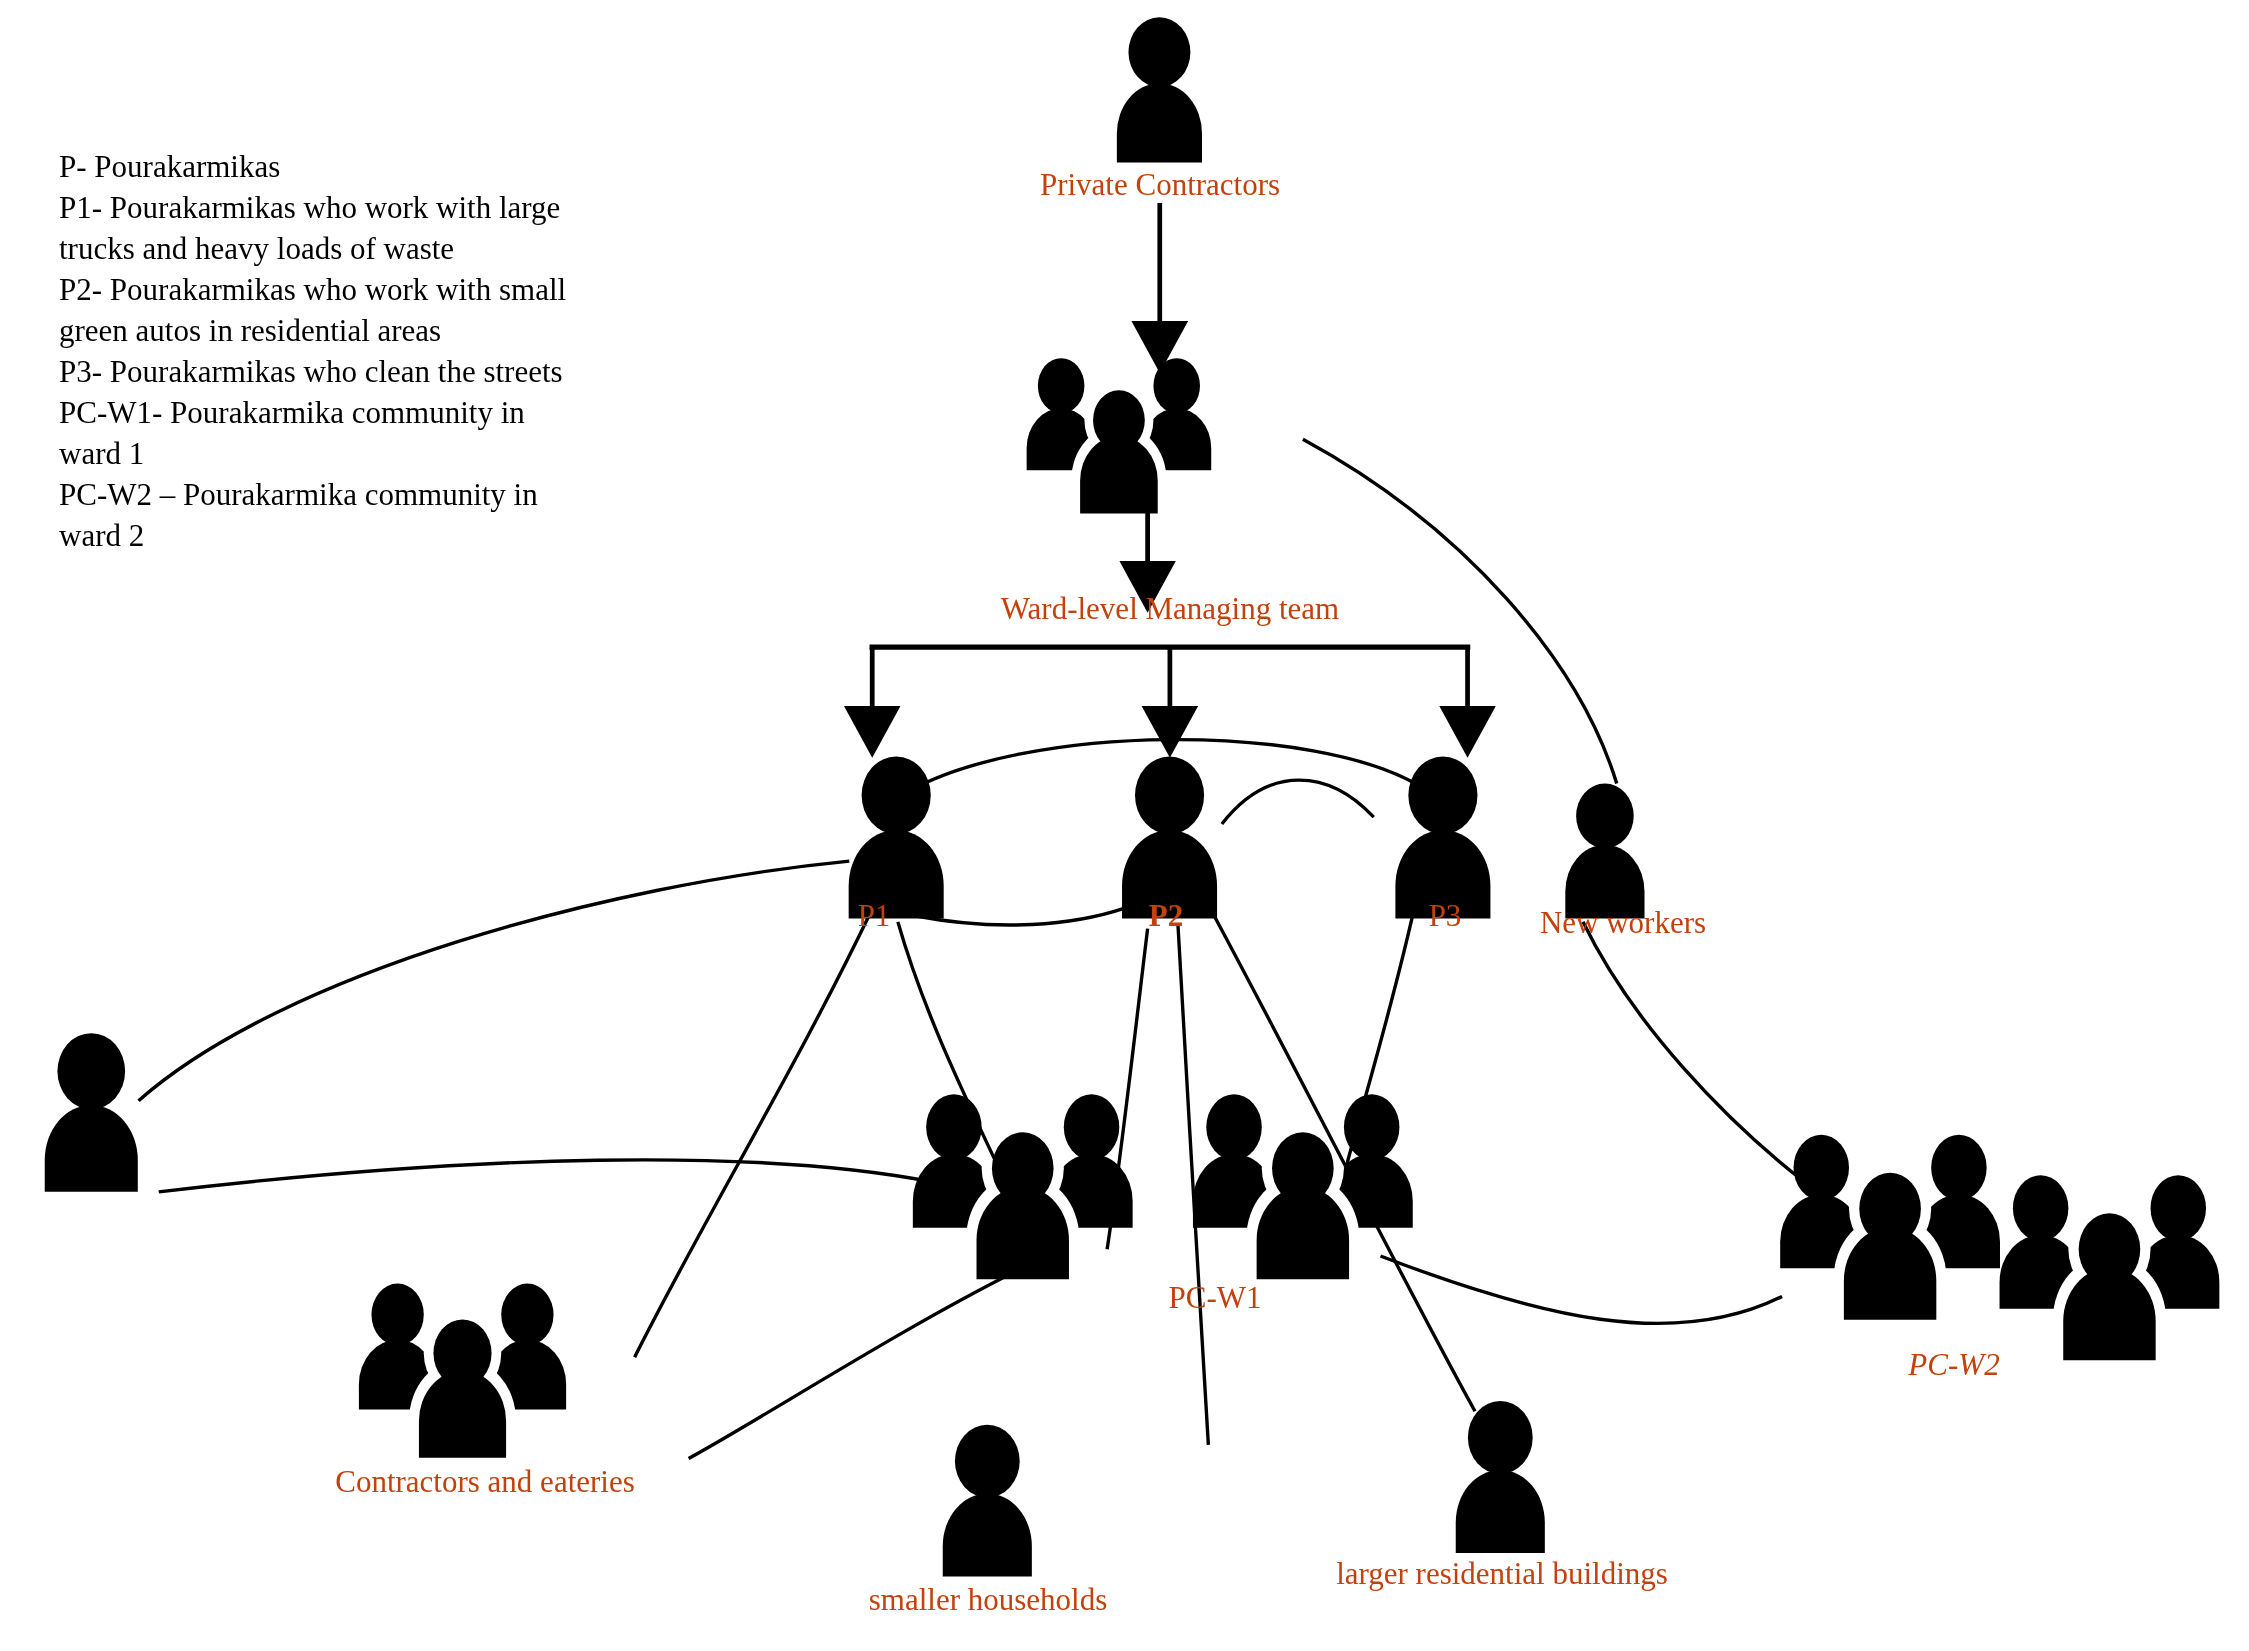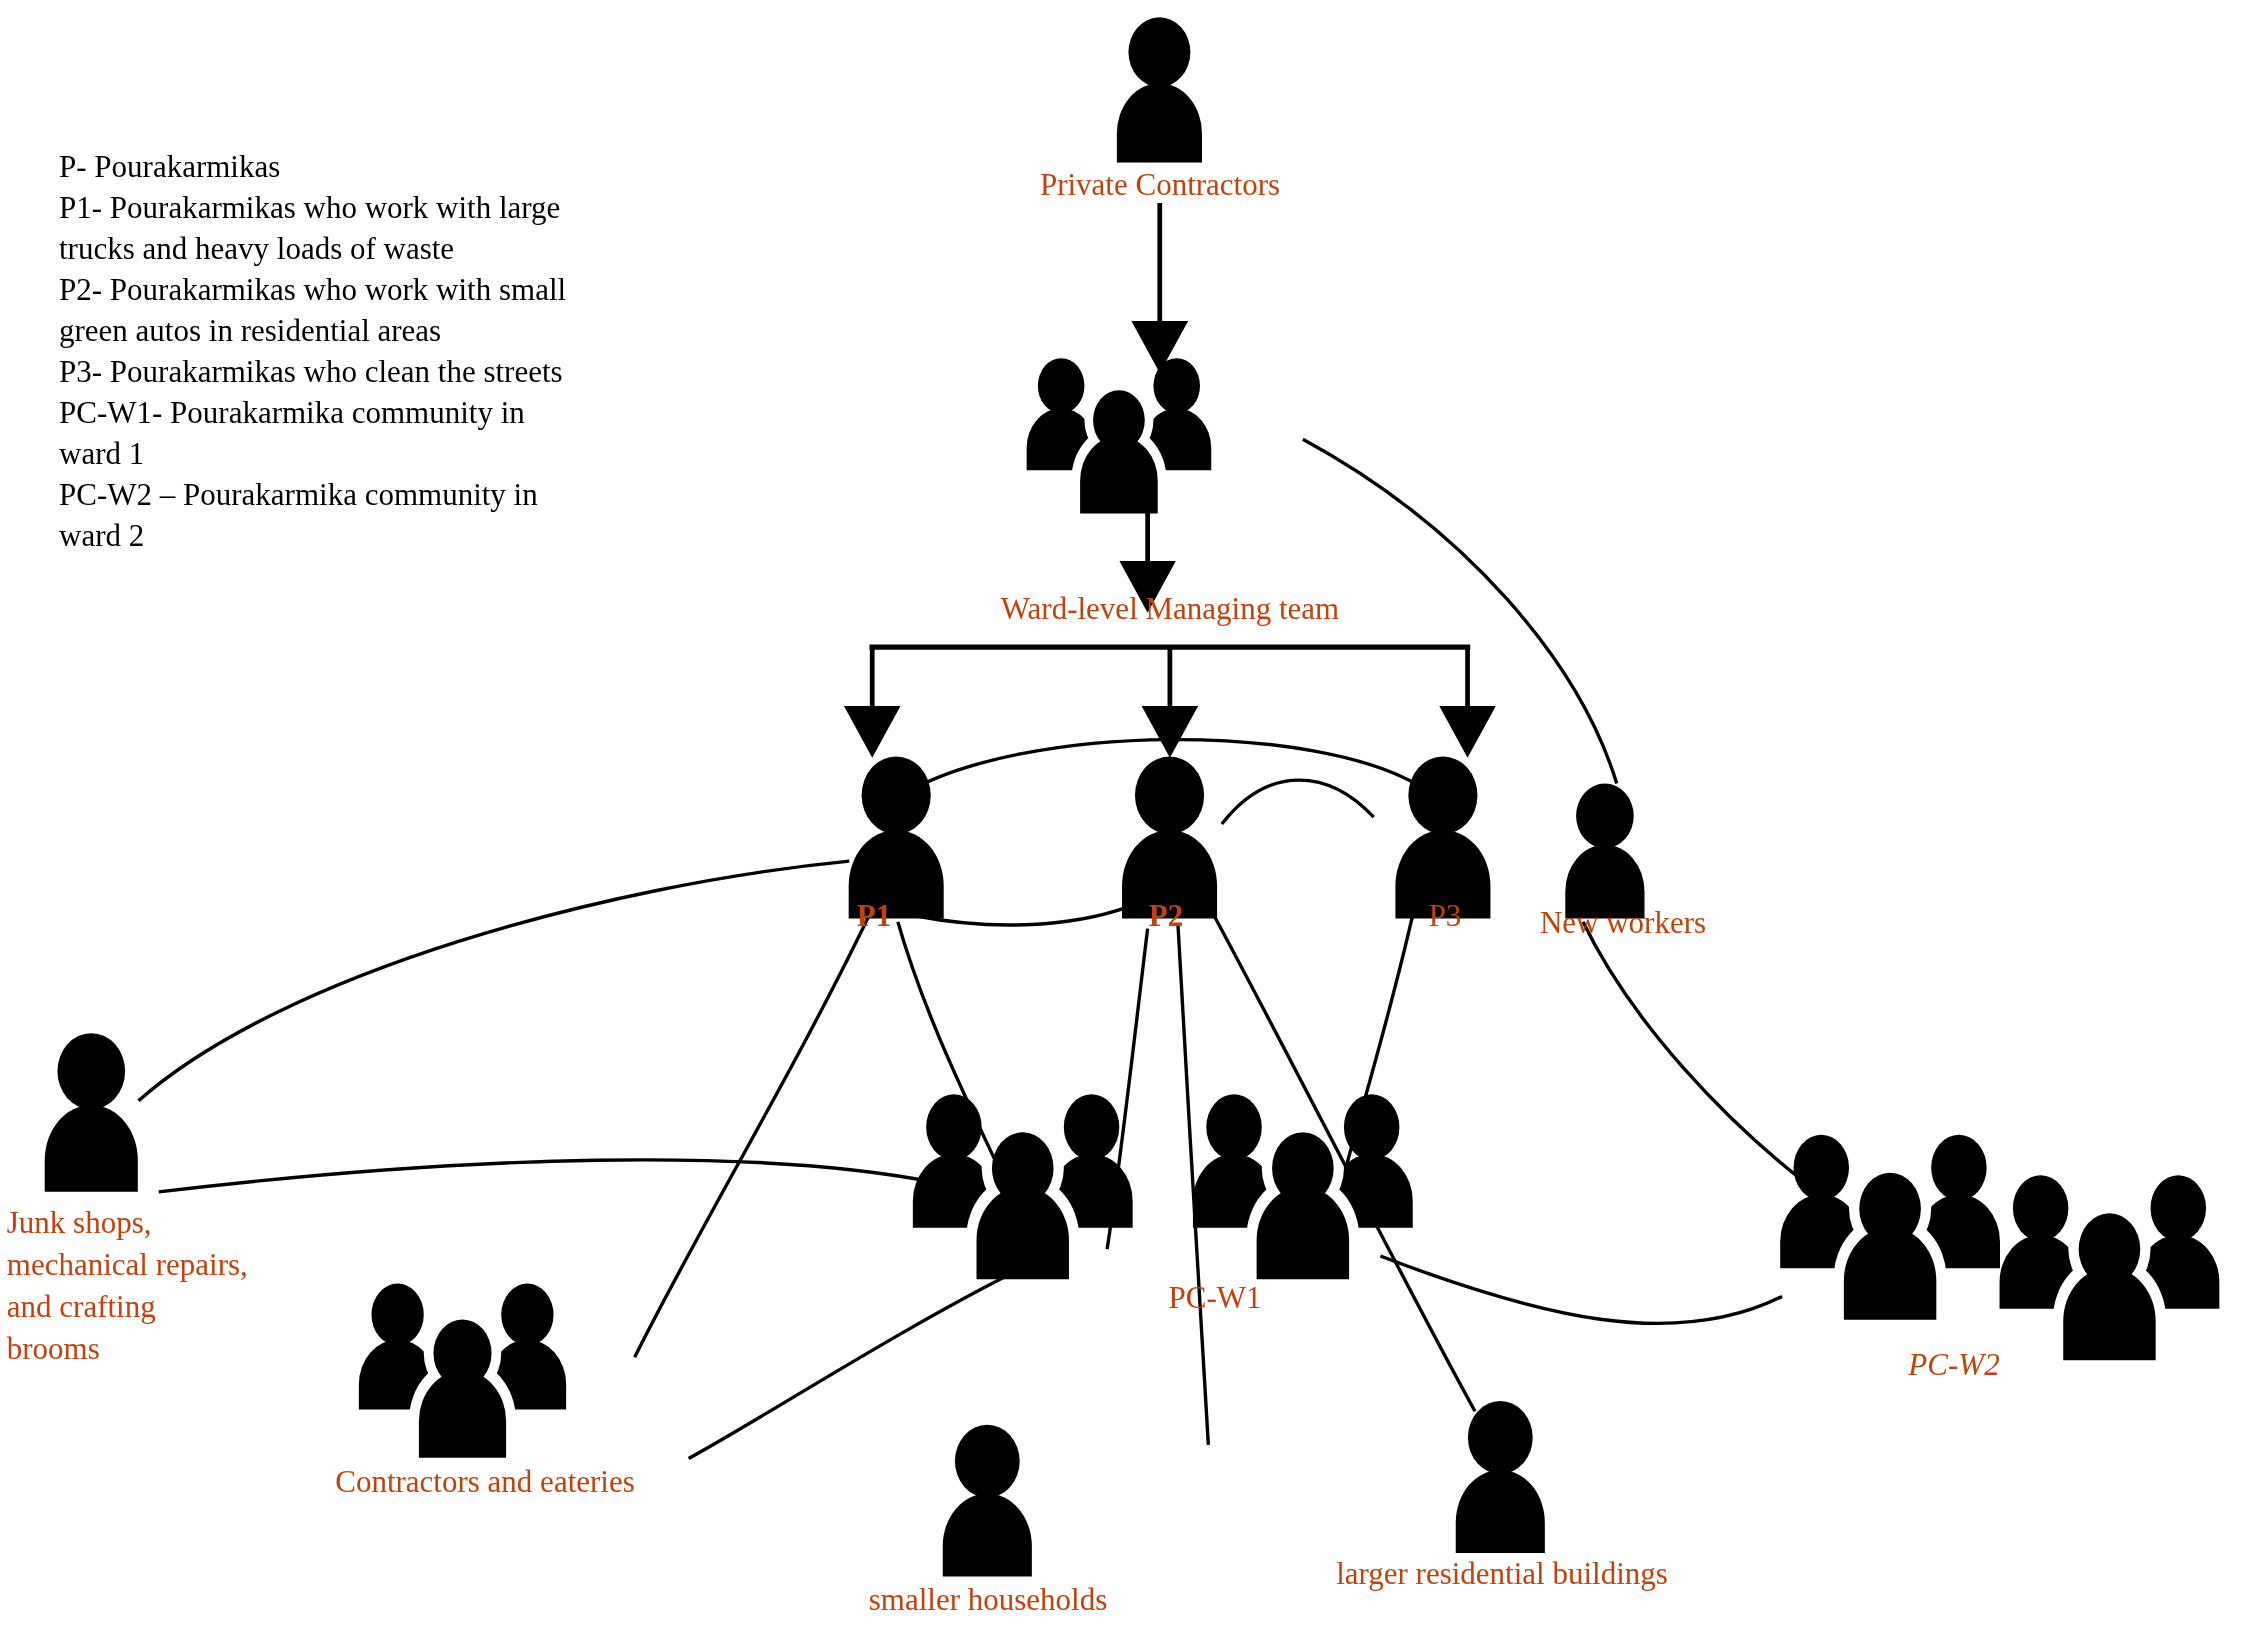--- a/index.html
+++ b/index.html
@@ -130,29 +130,25 @@
       <path d="M2045,1840 C2280,1930 2480,1980 2640,1900"></path>
 
       <path d="M1510,1860 C1330,1950 1130,2080 1020,2140"></path>
     </g>
   </svg>
 
   <div class="nlabel" style="left:1160px;top:153px;">Private Contractors</div>
 
   <div class="nlabel" style="left:1170px;top:577px;">Ward-level Managing team</div>
 
-  <div class="nlabel" style="left:874px;top:884px;font-weight:bold;">P1</div>
+  <div class="nlabel" style="left:874px;top:884px;">P1</div>
   <div class="nlabel" style="left:1166px;top:884px;font-weight:bold;">P2</div>
   <div class="nlabel" style="left:1445px;top:884px;">P3</div>
   <div class="nlabel" style="left:1623px;top:891px;">New workers</div>
 
-  <div class="nlabel multi" style="left:6.8px;top:1188px;line-height:42px;">Junk shops,
-mechanical repairs,
-and crafting
-brooms</div>
 
   <div class="nlabel" style="left:485px;top:1450px;">Contractors and eateries</div>
 
   <div class="nlabel" style="left:1215px;top:1266px;">PC-W1</div>
 
   <div class="nlabel" style="left:1954px;top:1333px;font-style:italic;">PC-W2</div>
 
   <div class="nlabel" style="left:988px;top:1568px;">smaller households</div>
 
   <div class="nlabel" style="left:1502px;top:1542px;">larger residential buildings</div>

